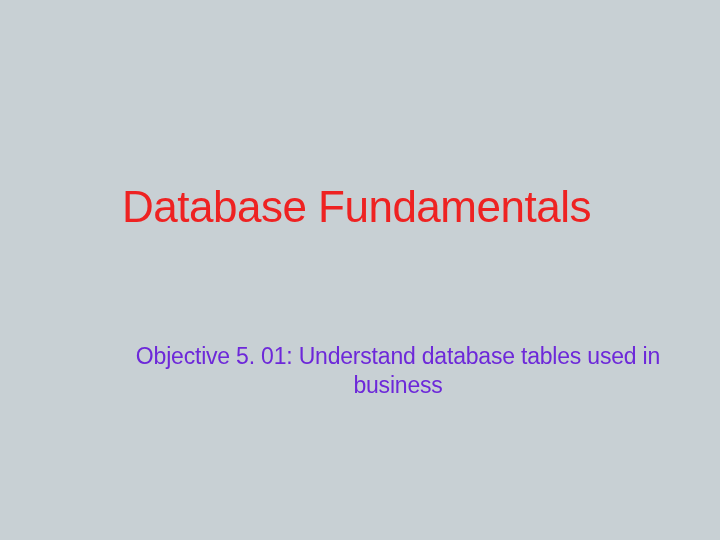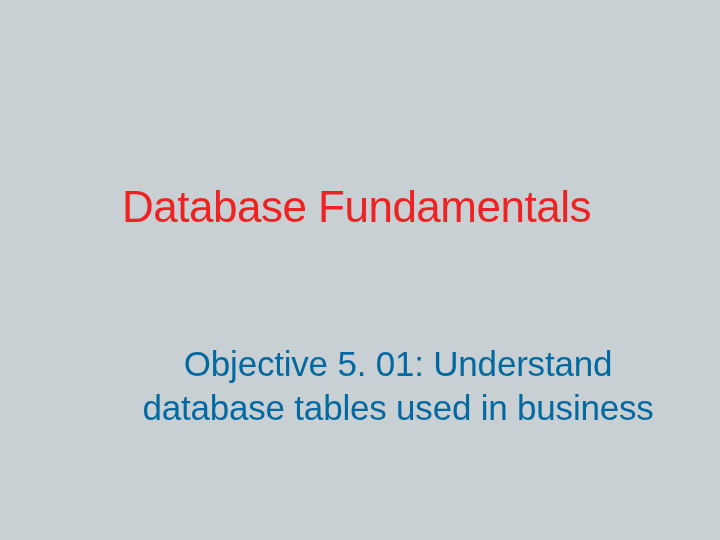--- a/index.html
+++ b/index.html
@@ -28,23 +28,23 @@
       font-size: 44px;
       font-weight: 400;
       color: #ee2222;
       letter-spacing: -0.5px;
     }
     .subtitle {
       position: absolute;
       top: 290px;
       left: 58px;
       right: 60px;
-      font-size: 35px;
+      font-size: 23px;
       font-weight: 400;
-      color: #0369a1;
+      color: #6d28d9;
       line-height: 1.25;
       letter-spacing: -0.2px;
     }
   </style>
 </head>
 <body>
 
 <div class="slide">
   <h1 class="title">Database Fundamentals</h1>
   <p class="subtitle">Objective 5. 01:  Understand database tables used in business</p>

